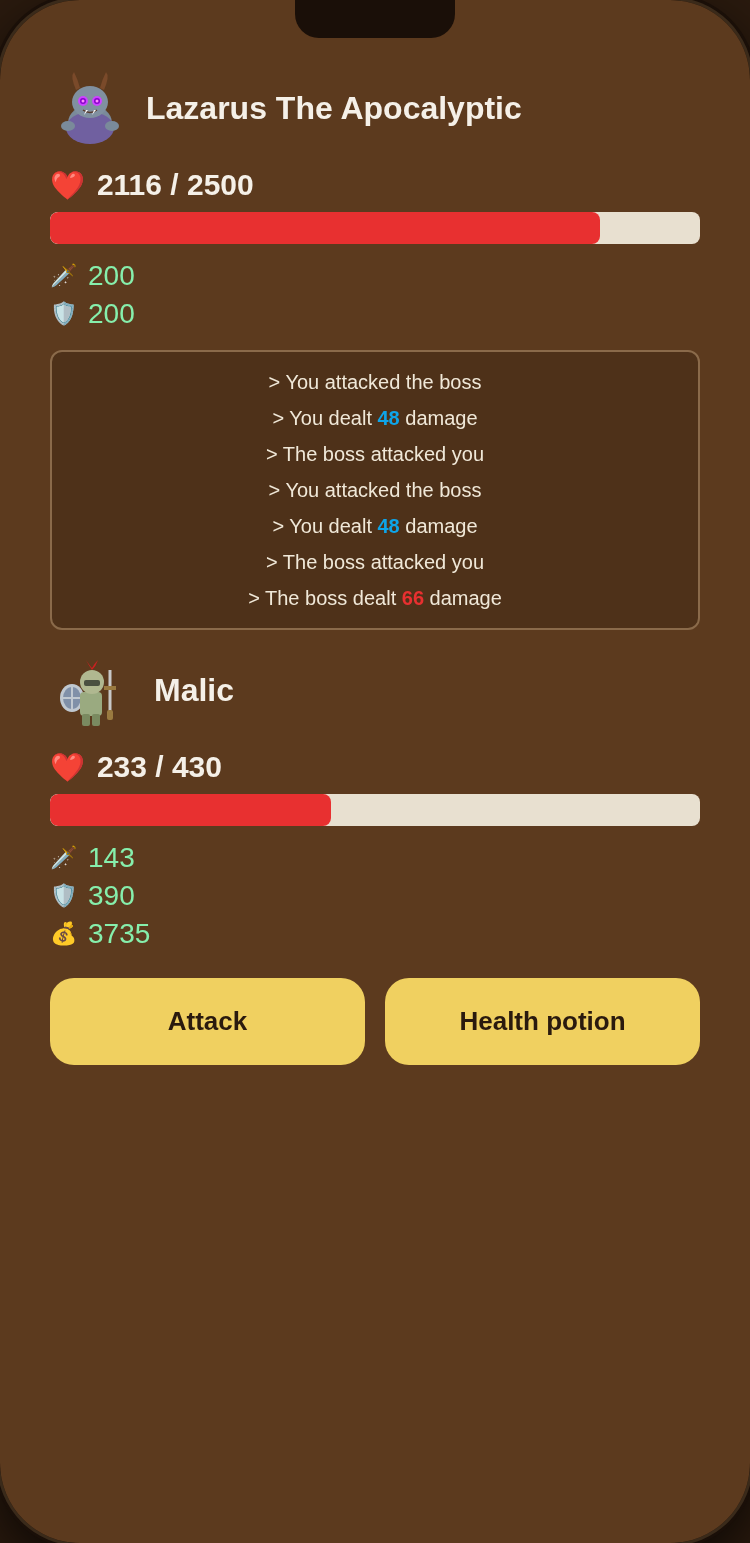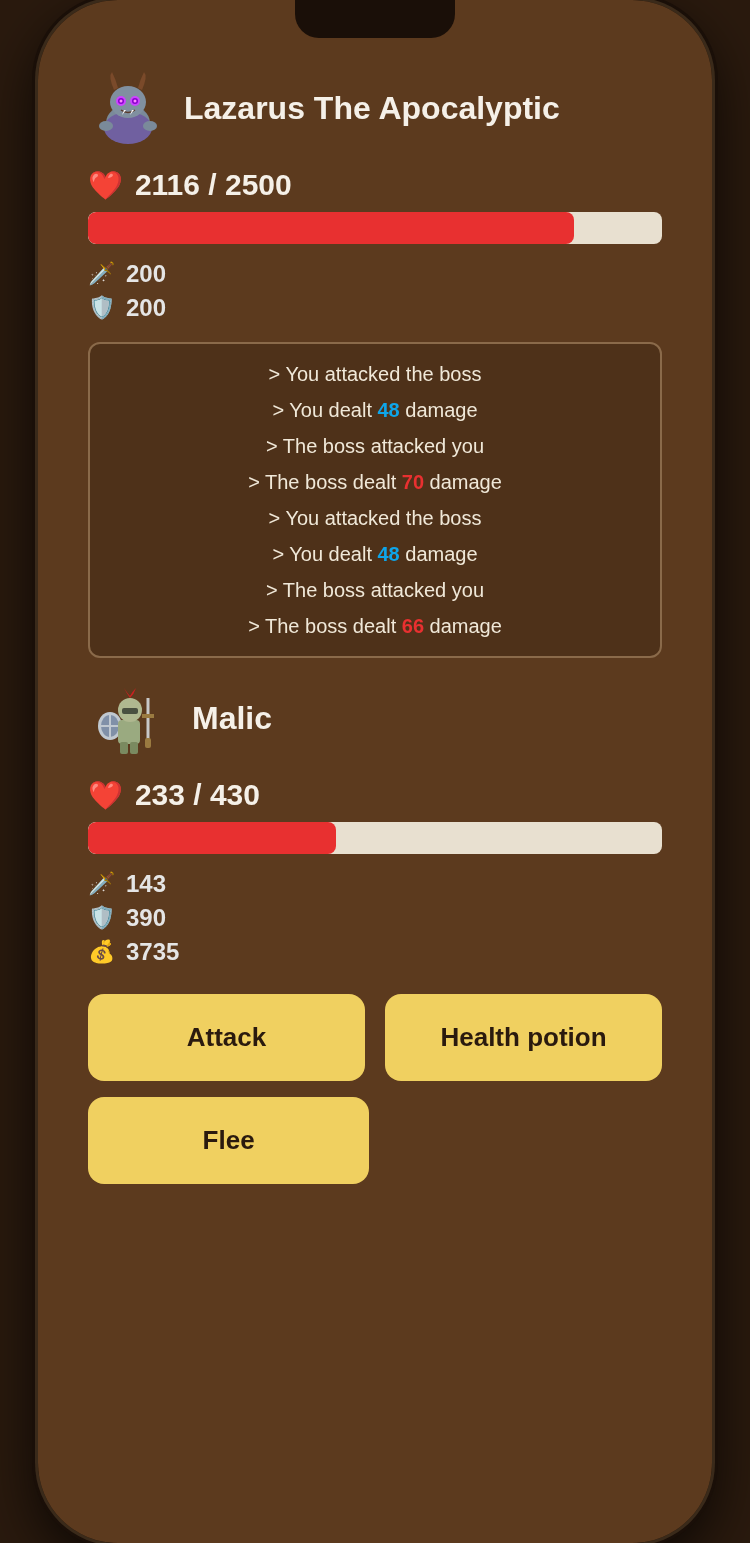--- a/index.html
+++ b/index.html
@@ -5,21 +5,21 @@
     * { margin: 0; padding: 0; box-sizing: border-box; }
     body {
       background: #2a1a0e;
       display: flex;
       justify-content: center;
       align-items: center;
       min-height: 100vh;
       font-family: -apple-system, BlinkMacSystemFont, 'Helvetica Neue', sans-serif;
     }
     .phone-frame {
-      width: 674px;
+      width: 750px;
       height: 1543px;
       background: #1a0f08;
       border-radius: 80px;
       position: relative;
       overflow: hidden;
       box-shadow: 0 0 0 3px #3a2a1a, 0 0 0 6px #1a0f08, 0 20px 60px rgba(0,0,0,0.8);
     }
     .phone-screen {
       position: absolute;
       top: 0; left: 0; right: 0; bottom: 0;
@@ -97,23 +97,23 @@
       align-items: center;
       gap: 10px;
       margin-bottom: 6px;
     }
     .stat-icon {
       font-size: 22px;
       width: 28px;
       text-align: center;
     }
     .stat-value {
-      font-size: 24px;
-      color: #e5e5e5;
-      font-weight: 700;
+      font-size: 28px;
+      color: #86efac;
+      font-weight: 400;
     }
 
     
     .combat-log {
       border: 2px solid #8a6a4a;
       border-radius: 12px;
       padding: 16px 20px;
       margin: 20px 0;
       background: rgba(0,0,0,0.15);
       text-align: center;
@@ -151,21 +151,21 @@
     .button-row {
       display: flex;
       gap: 20px;
       margin-top: 28px;
     }
     .action-btn {
       flex: 1;
       padding: 28px 16px;
       background: #f0d060;
       border: none;
-      border-radius: 16px;
+      border-radius: 24px;
       font-size: 26px;
       font-weight: 700;
       color: #2a1a0e;
       cursor: pointer;
       text-align: center;
     }
     .button-row-single {
       margin-top: 16px;
     }
     .action-btn-full {
@@ -241,21 +241,20 @@
       </div>
       <div class="stat-row">
         <span class="stat-icon">🛡️</span>
         <span class="stat-value">200</span>
       </div>
 
       <div class="combat-log">
         <div class="log-line">&gt; You attacked the boss</div>
         <div class="log-line">&gt; You dealt <span class="dmg-green">48</span> damage</div>
         <div class="log-line">&gt; The boss attacked you</div>
-        <div class="log-line">&gt; The boss dealt <span class="dmg-red">70</span> damage</div>
         <div class="log-line">&gt; You attacked the boss</div>
         <div class="log-line">&gt; You dealt <span class="dmg-green">48</span> damage</div>
         <div class="log-line">&gt; The boss attacked you</div>
         <div class="log-line">&gt; The boss dealt <span class="dmg-red">66</span> damage</div>
       </div>
 
       <div class="player-header">
         <div class="player-avatar">
           
           <svg width="80" height="80" viewBox="0 0 80 80" xmlns="http://www.w3.org/2000/svg">
@@ -303,19 +302,16 @@
       </div>
       <div class="stat-row">
         <span class="stat-icon">💰</span>
         <span class="stat-value">3735</span>
       </div>
 
       <div class="button-row">
         <button class="action-btn">Attack</button>
         <button class="action-btn">Health potion</button>
       </div>
-      <div class="button-row-single">
-        <button class="action-btn-full">Flee</button>
-      </div>
 
     </div>
   </div>
 </div>
 
 </body></html>

